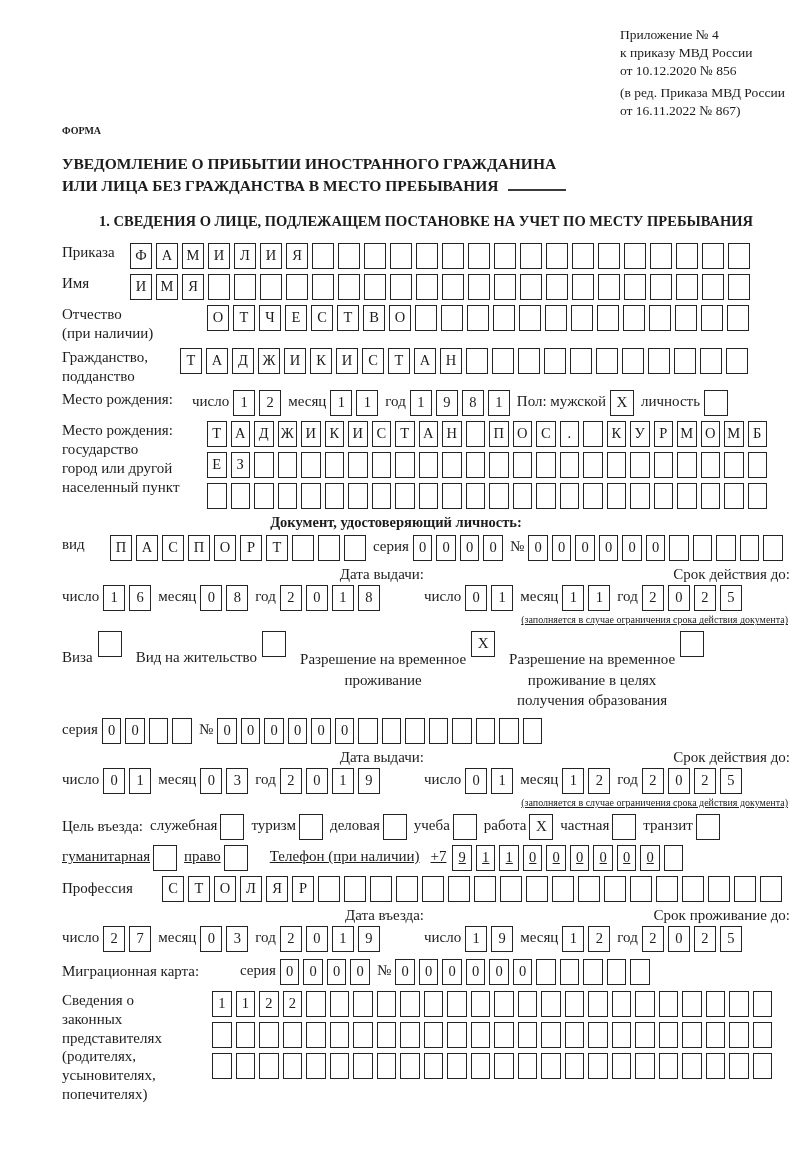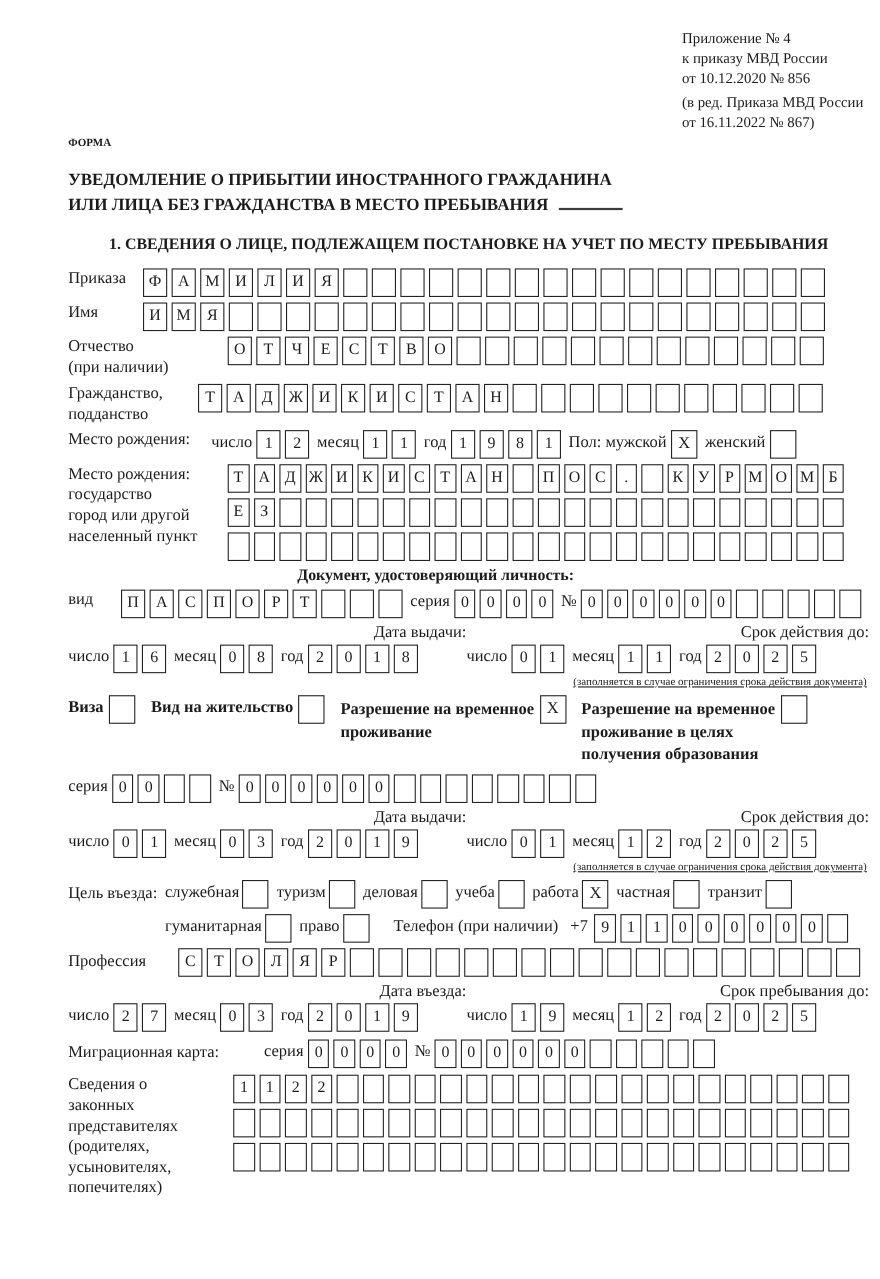--- a/index.html
+++ b/index.html
@@ -43,25 +43,25 @@
   .dcol-l{width:362px;flex:0 0 auto;}
   .dcol-r{flex:1;}
   .dhead{text-align:right;margin-bottom:2px;}
   .dline{display:flex;align-items:flex-start;}
   .note{font-size:10px;text-align:right;margin:3px 2px 6px 0;text-decoration:underline;}
   
   .doc-head{font-weight:bold;font-size:14.5px;text-align:center;margin:2px 60px 4px 0;}
   .intro{line-height:1.55;margin-bottom:4px;}
   
   .opts{display:flex;align-items:flex-start;margin-bottom:8px;}
-  .olbl{flex:0 0 auto;margin:3px 5px 0 0;font-weight:bold;}
-  .olbl.center{line-height:1.35;}
+  .olbl{flex:0 0 auto;margin:18px 5px 0 0;}
+  .olbl.center{text-align:center;line-height:1.35;}
   .gap{width:14px;flex:0 0 auto;}
   .plbl{flex:0 0 auto;margin:3px 3px 0 7px;}
-  .indent{margin-left:88px;}
+  .indent{text-decoration:underline;}
   .pfx{flex:0 0 auto;margin:3px 6px 0 8px;}
 </style>
 </head>
 <body>
 
 <div class="page">
 
   <div class="appendix pre">Приложение № 4
 к приказу МВД России
 от 10.12.2020 № 856</div>
@@ -207,21 +207,21 @@
       </span>
     <span class="dlbl">год</span>
     <span class="boxes">
         <span class="cbox">1</span>
         <span class="cbox">9</span>
         <span class="cbox">8</span>
         <span class="cbox">1</span>
       </span>
     <span class="dlbl"><span>Пол:</span> <span>мужской</span></span>
     <span class="chk">X</span>
-    <span class="dlbl">женский</span>
+    <span class="dlbl">личность</span>
     <span class="chk"></span>
   </div>
 
   <div class="row">
     <div class="lbl w-bp pre">Место рождения:
 государство
 город или другой
 населенный пункт</div>
     <div class="stack">
       <div class="boxes tight">
@@ -568,21 +568,21 @@
         <span class="dlbl">год</span>
         <span class="boxes">
             <span class="cbox">2</span>
             <span class="cbox">0</span>
             <span class="cbox">1</span>
             <span class="cbox">9</span>
           </span>
       </div>
     </div>
     <div class="dcol-r">
-      <div class="dhead">Срок пребывания до:</div>
+      <div class="dhead">Срок проживание до:</div>
       <div class="dline">
         <span class="dlbl first">число</span>
         <span class="boxes">
             <span class="cbox">1</span>
             <span class="cbox">9</span>
           </span>
         <span class="dlbl">месяц</span>
         <span class="boxes">
             <span class="cbox">1</span>
             <span class="cbox">2</span>

